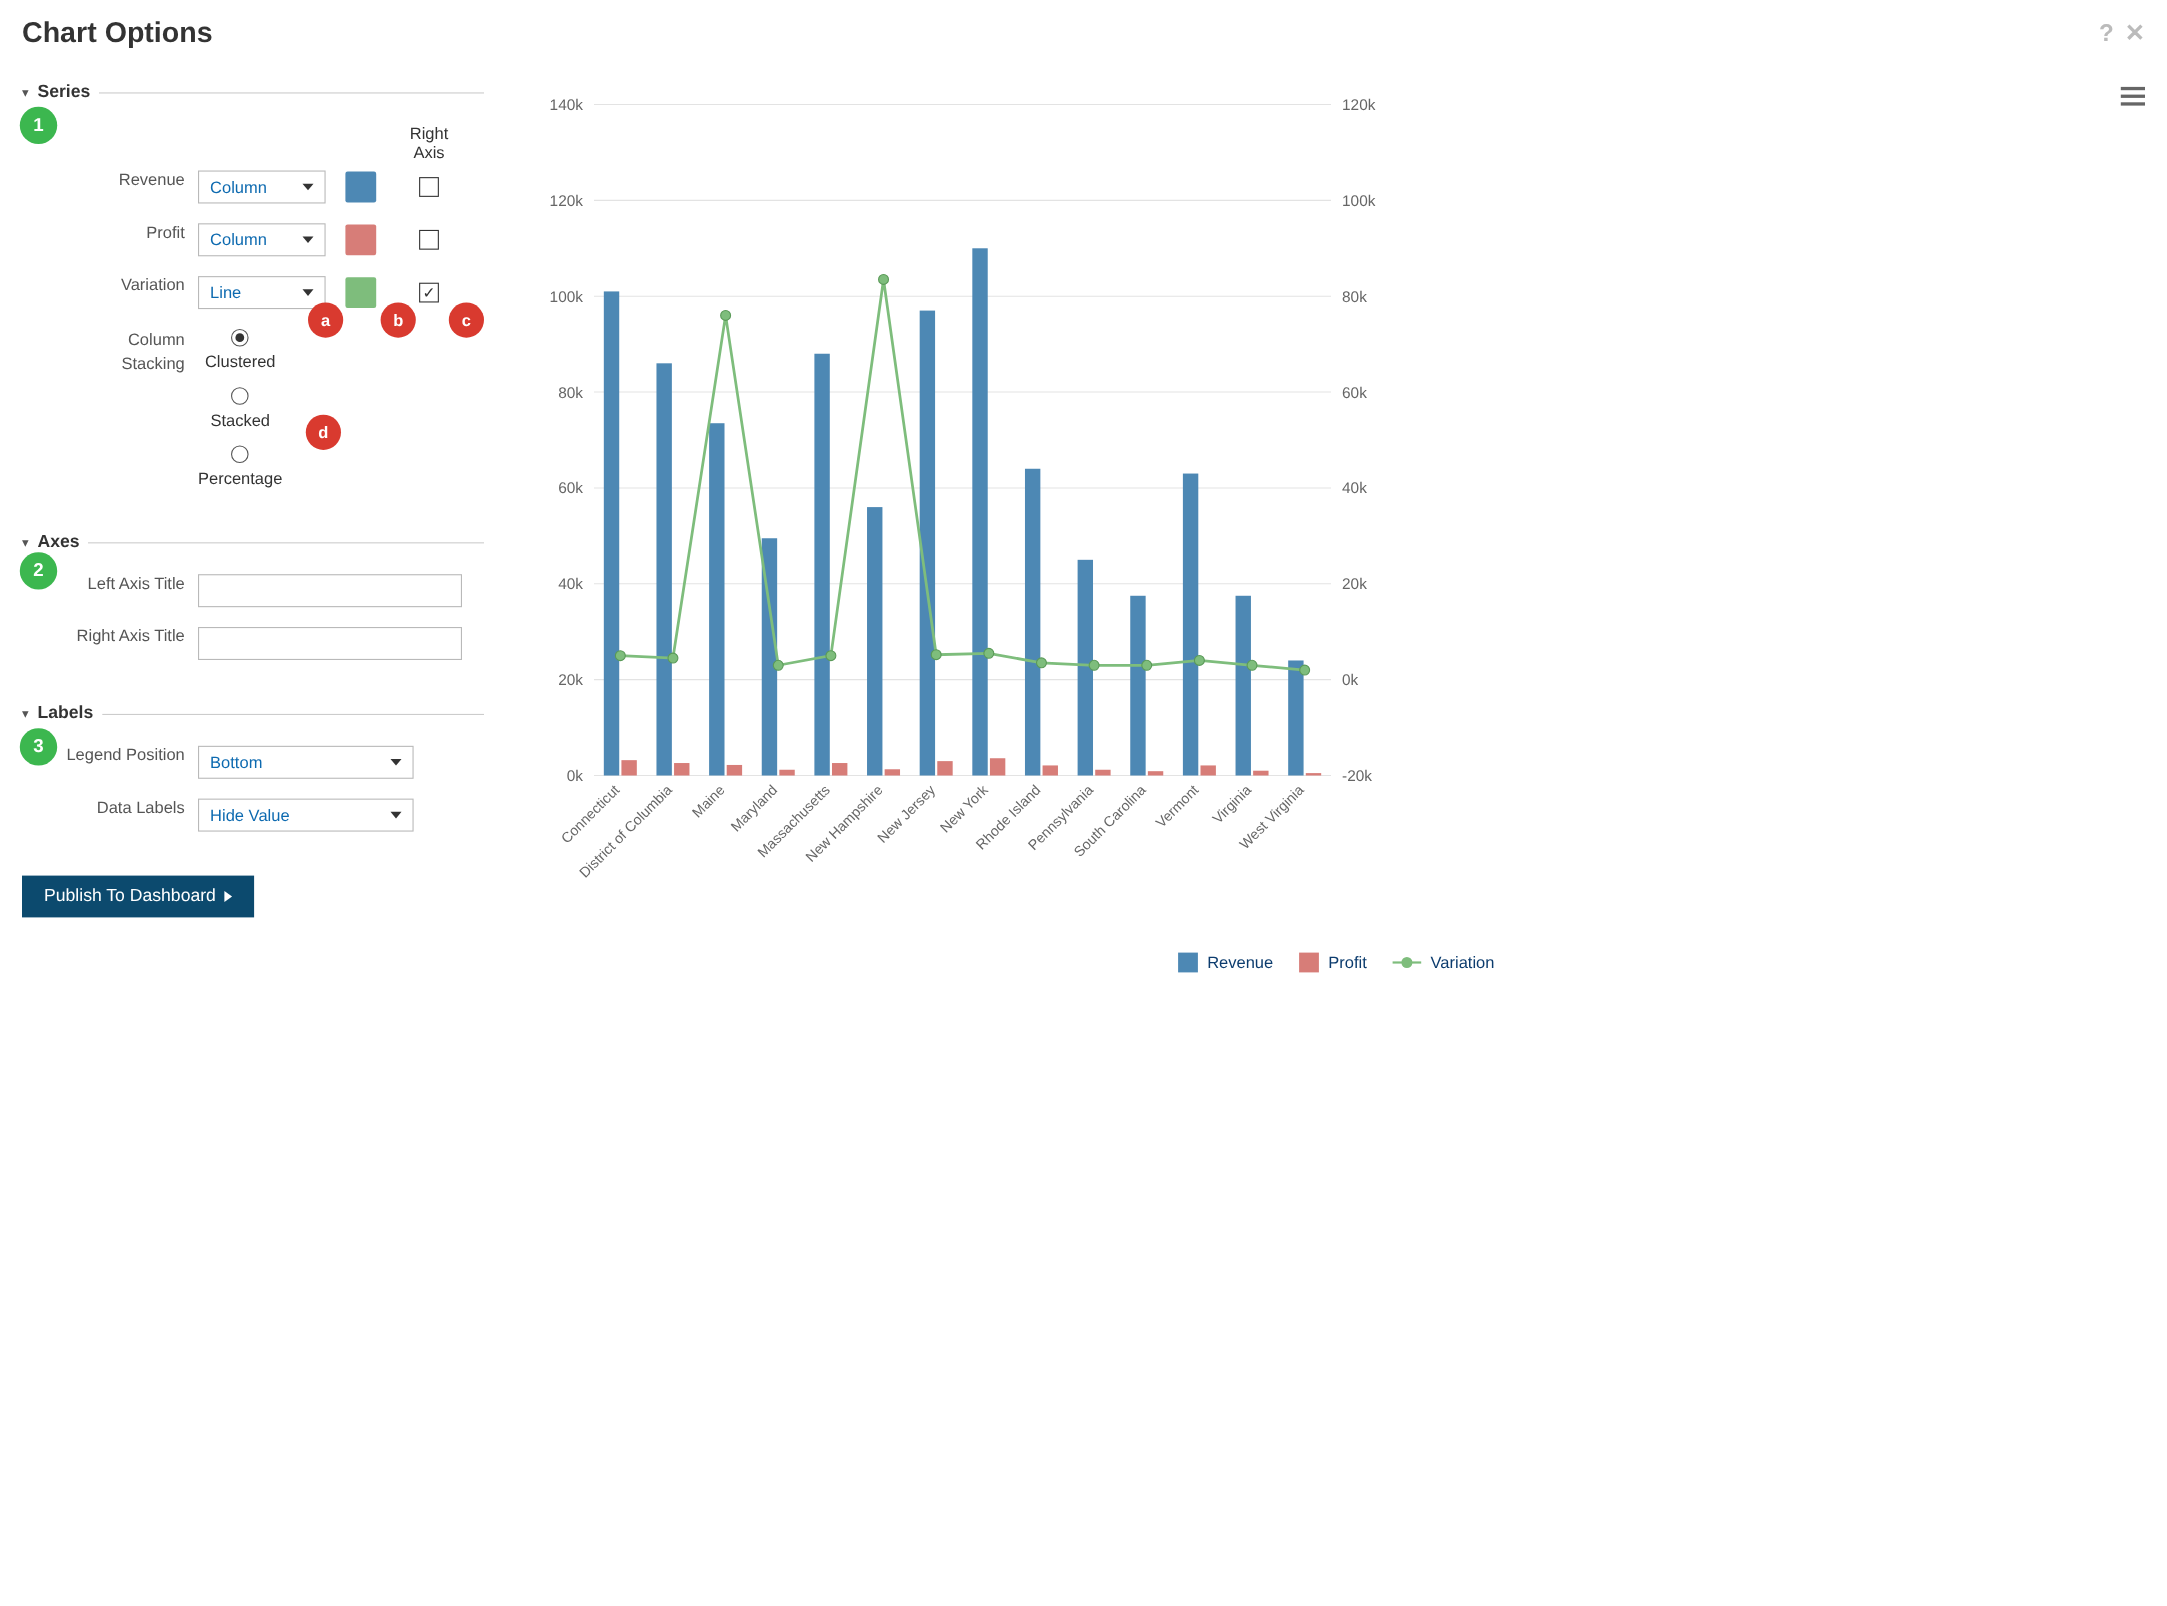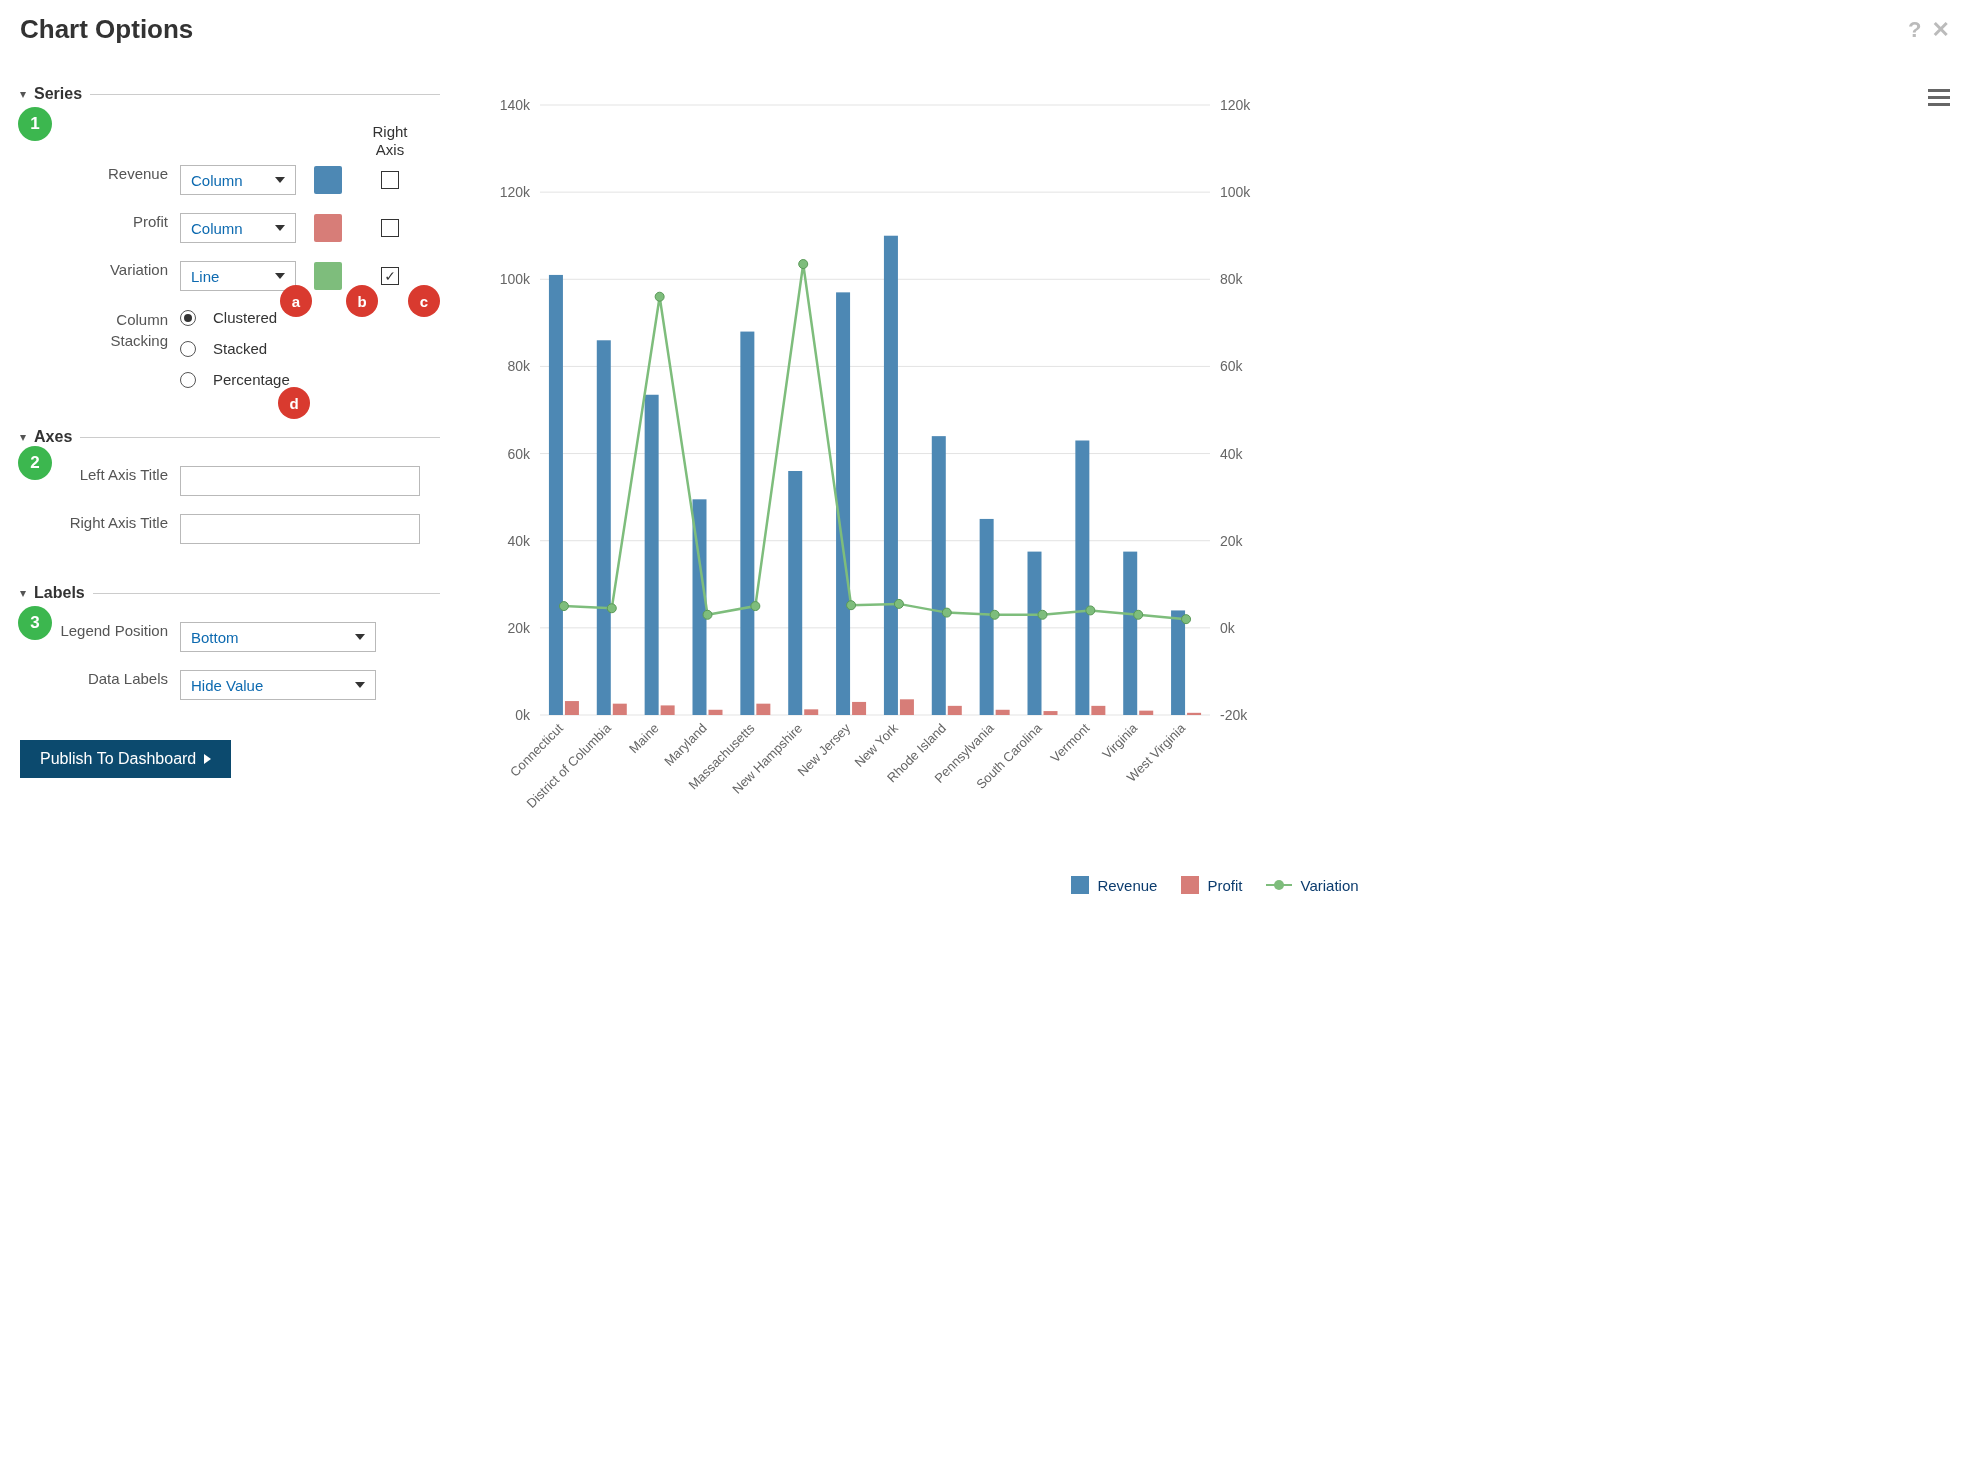--- a/index.html
+++ b/index.html
@@ -1,17 +1,17 @@
 <!DOCTYPE html>
 <html><head>
 <meta charset="utf-8">
 <style>
 * { box-sizing: border-box; margin: 0; padding: 0; }
 body { font-family: -apple-system, "Helvetica Neue", Arial, sans-serif; font-size: 14px; color: #333; background: #fff; padding: 14px 20px; position: relative; }
-.header { display: flex; align-items: center; justify-content: space-between; margin-bottom: 40px; }
+.header { display: flex; align-items: center; justify-content: space-between; margin-bottom: 30px; }
 .header h1 { font-size: 26px; font-weight: 700; color: #333; }
 .header-icons { display: flex; gap: 10px; color: #bbb; }
 .header-icons span { cursor: pointer; font-size: 22px; font-weight: bold; }
 
 .main { display: flex; gap: 40px; }
 .left-panel { width: 420px; flex-shrink: 0; }
 .right-panel { flex: 1; position: relative; }
 
 .section-header { display: flex; align-items: center; gap: 8px; margin-bottom: 20px; }
 .section-header .caret { font-size: 12px; color: #555; }
@@ -30,21 +30,21 @@
 .color-swatch { width: 28px; height: 28px; border-radius: 2px; }
 .swatch-blue { background:#4d88b4; }
 .swatch-red  { background:#d77d78; }
 .swatch-green{ background:#7ebd7c; }
 
 .checkbox { width:18px; height:18px; border:1px solid #333; display:flex; align-items:center; justify-content:center; font-size:14px; line-height:1; cursor:pointer; }
 
 .right-axis-header { font-size:15px; text-align:center; line-height:1.2; width:60px; }
 
 .radio-group { display:flex; flex-direction:column; gap:14px; }
-.radio-item { display:flex; align-items:center; gap:17px; font-size:15px; color:#333; }
+.radio-item { display:flex; align-items:center; gap:6px; font-size:15px; color:#333;flex-direction:column; }
 .radio { width:16px; height:16px; border:1px solid #555; border-radius:50%; display:flex; align-items:center; justify-content:center; }
 .radio.selected::after { content:''; width:8px; height:8px; background:#333; border-radius:50%; }
 
 .text-input { height:30px; border:1px solid #b9b9b9; width:240px; padding:0 8px; }
 
 .section { margin-bottom: 40px; position:relative; }
 
 .badge-green { position:absolute; width:34px; height:34px; background:#3cb74f; border-radius:50%; color:#fff; display:flex; align-items:center; justify-content:center; font-weight:700; font-size:17px; left:-2px; }
 .badge-red { position:absolute; width:32px; height:32px; background:#d93a2f; border-radius:50%; color:#fff; display:flex; align-items:center; justify-content:center; font-weight:700; font-size:15px; }
 

